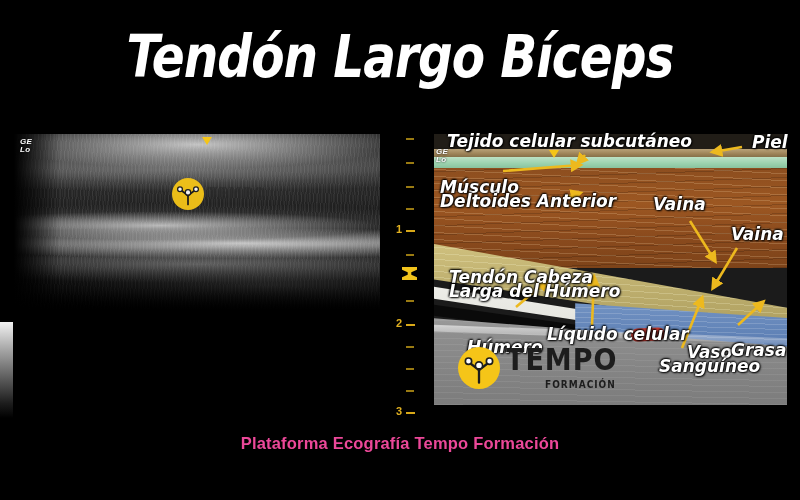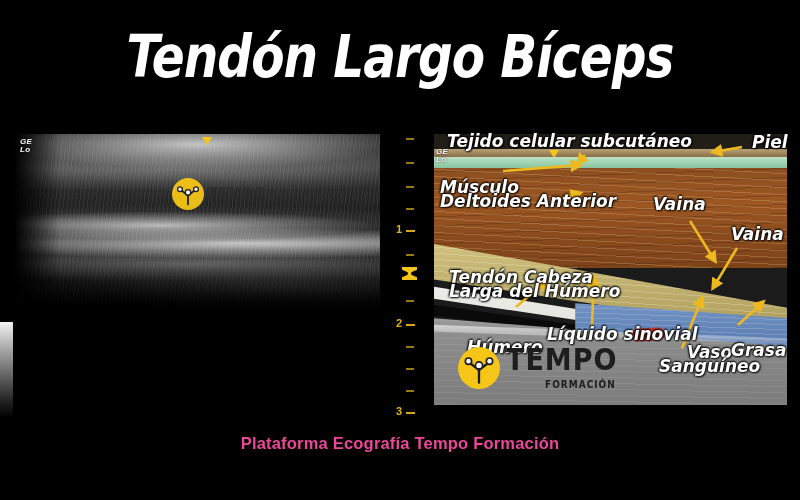--- a/index.html
+++ b/index.html
@@ -316,21 +316,21 @@
 
 <div class="alabel" style="left:653px; top:198px;">Vaina</div>
 
 <div class="alabel" style="left:731px; top:228px;">Vaina</div>
 
 <div class="alabel two" style="left:437px; top:270px;margin-left:12px;">
   <div>Tendón Cabeza</div>
   <div>Larga del Húmero</div>
 </div>
 
-<div class="alabel" style="left:547px; top:328px;">Líquido sinovial</div>
+<div class="alabel" style="left:547px; top:328px;">Líquido celular</div>
 
 <div class="alabel" style="left:467px; top:341px;">Húmero</div>
 
 <div class="alabel two" style="left:659px; top:345px; text-align:center;">
   <div>Vaso</div>
   <div>Sanguíneo</div>
 </div>
 
 <div class="alabel" style="left:731px; top:344px;">Grasa</div>
 

